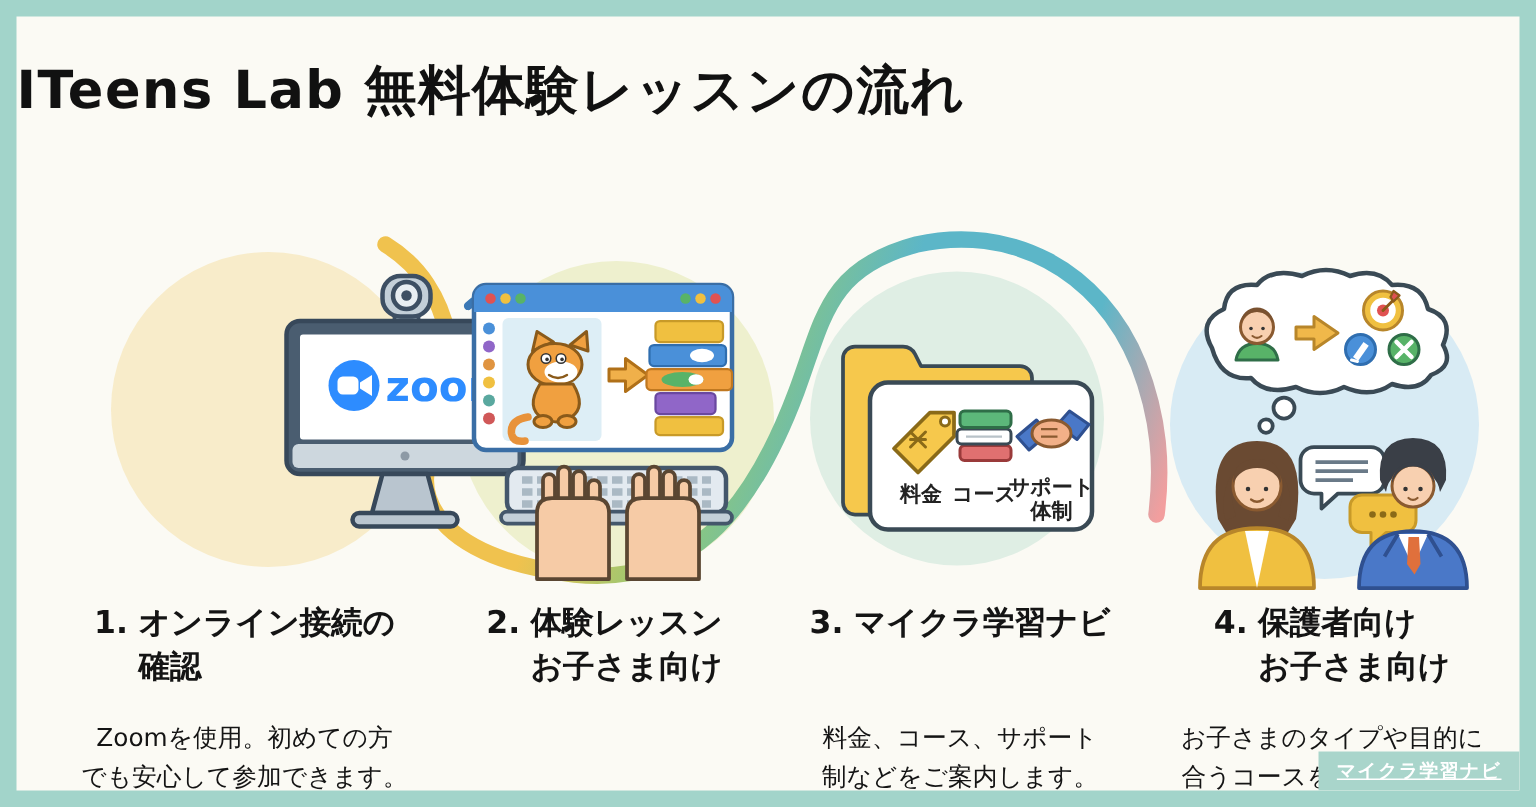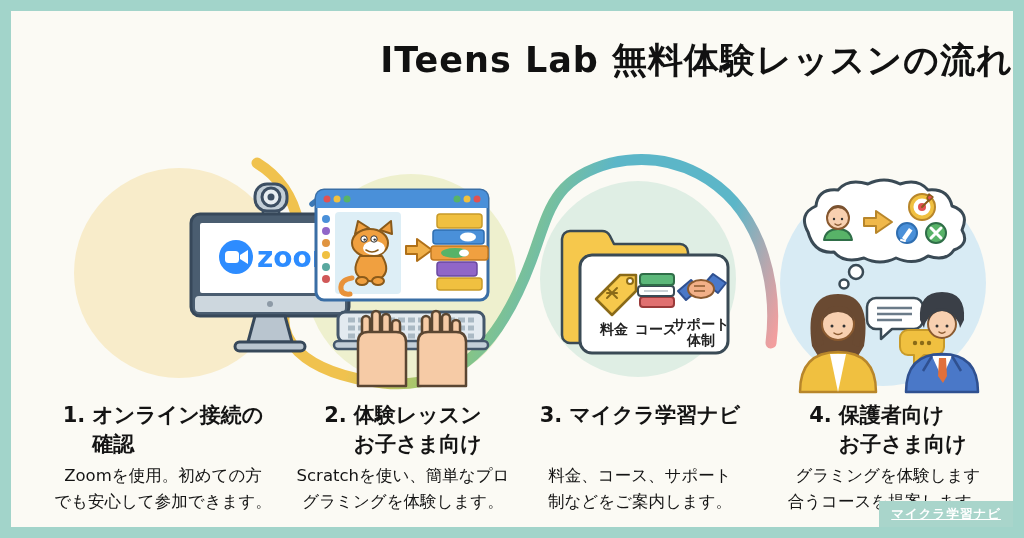--- a/index.html
+++ b/index.html
@@ -6,21 +6,21 @@
   body { font-family: "DejaVu Sans", "Liberation Sans", sans-serif; }
   .frame {
     position: relative;
     width: 1024px; height: 538px;
     background: #fbfaf4;
     border: 11px solid #a2d4ca;
     overflow: hidden;
   }
   .title {
     position: absolute; top: 26px; left: 0; width: 100%;
-    text-align: right;
+    text-align: left;
     font-size: 35px; font-weight: 800; color: #111;
     letter-spacing: 1px;
   }
   .circle { position: absolute; border-radius: 50%; }
   .circle svg { position: absolute; overflow: visible; }
   .c1 { left: 63px;  top: 157px; width: 210px; height: 210px; background: #f8ecca; text-align: center; }
   .c2 { left: 295px; top: 163px; width: 210px; height: 210px; background: #eef0ce; }
   .c3 { left: 529px; top: 170px; width: 196px; height: 196px; background: #dfeee4; }
   .c4 { left: 769px; top: 169px; width: 206px; height: 206px; background: #d8ebf4; }
   .connector { position: absolute; left: 0; top: 0; z-index: 2; pointer-events: none; }
@@ -33,21 +33,21 @@
   .t2 { left: 276px; width: 232px; }
   .t3 { left: 513px; width: 232px; }
   .t4 { left: 754px; width: 246px; }
   .step-heading {
     display: inline-flex; text-align: left;
     font-size: 21px; font-weight: 800; line-height: 1.4;
     min-height: 62px;
   }
   .step-heading .num { margin-right: 7px; }
   .step-body {
-    font-size: 16.5px; line-height: 1.6; margin-top: 0;
+    font-size: 16.5px; line-height: 1.6; margin-top: 16px;
     font-weight: 500;
   }
   .watermark {
     position: absolute; right: 0; bottom: 0; z-index: 5;
     background: #a9d5cb; color: #ffffff;
     font-size: 12.5px; font-weight: 700;
     padding: 5px 12px 4px 12px; letter-spacing: 1px; text-decoration: underline;
   }
 </style>
 </head>
@@ -300,24 +300,20 @@
   </div>
 
   <div class="step-text t2">
     <div class="step-heading">
       <span class="num">2.</span>
       <span class="lines">
         <span style="display:block">体験レッスン</span>
         <span style="display:block">お子さま向け</span>
       </span>
     </div>
-    <div class="step-body">
-      <span style="display:block">Scratchを使い、簡単なプロ</span>
-      <span style="display:block">グラミングを体験します。</span>
-    </div>
   </div>
 
   <div class="step-text t3">
     <div class="step-heading">
       <span class="num">3.</span>
       <span class="lines">
         <span style="display:block">マイクラ学習ナビ</span>
       </span>
     </div>
     <div class="step-body">
@@ -328,19 +324,19 @@
 
   <div class="step-text t4">
     <div class="step-heading">
       <span class="num">4.</span>
       <span class="lines">
         <span style="display:block">保護者向け</span>
         <span style="display:block">お子さま向け</span>
       </span>
     </div>
     <div class="step-body">
-      <span style="display:block">グラミングを体験します</span>
+      <span style="display:block">お子さまのタイプや目的に</span>
       <span style="display:block">合うコースを提案します。</span>
     </div>
   </div>
 
   <div class="watermark">マイクラ学習ナビ</div>
 </div>
 
 </body></html>

